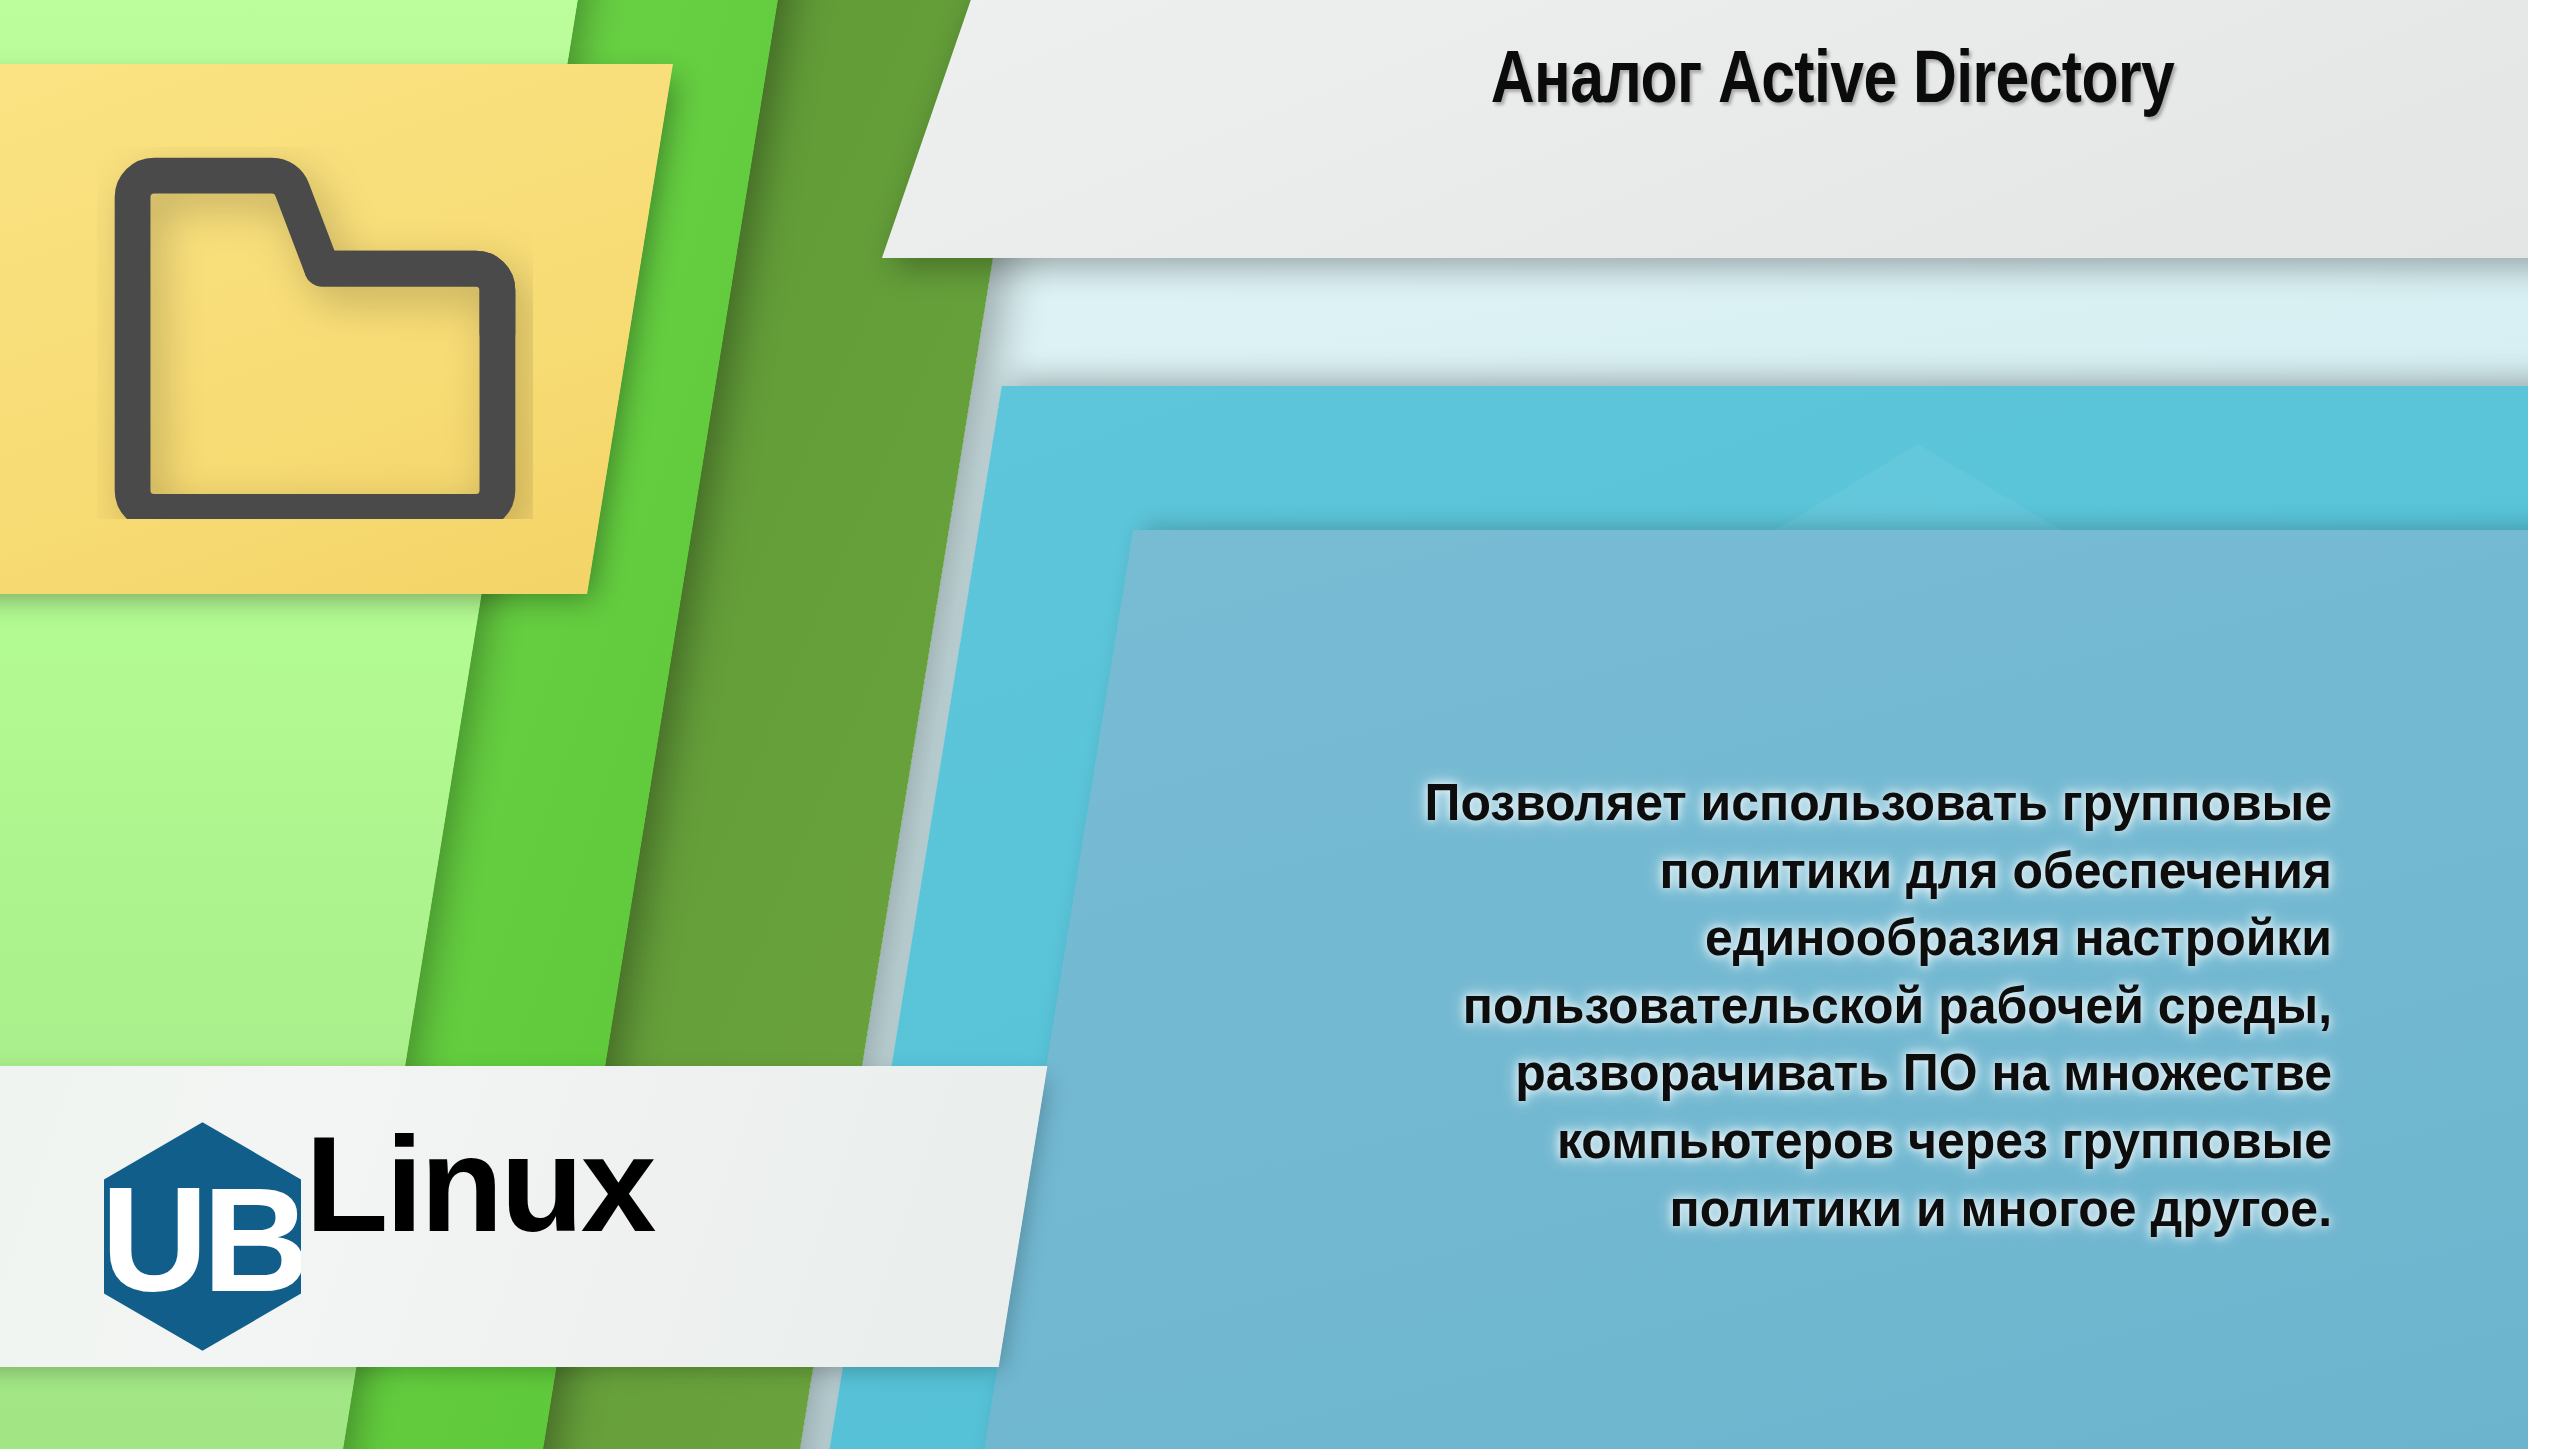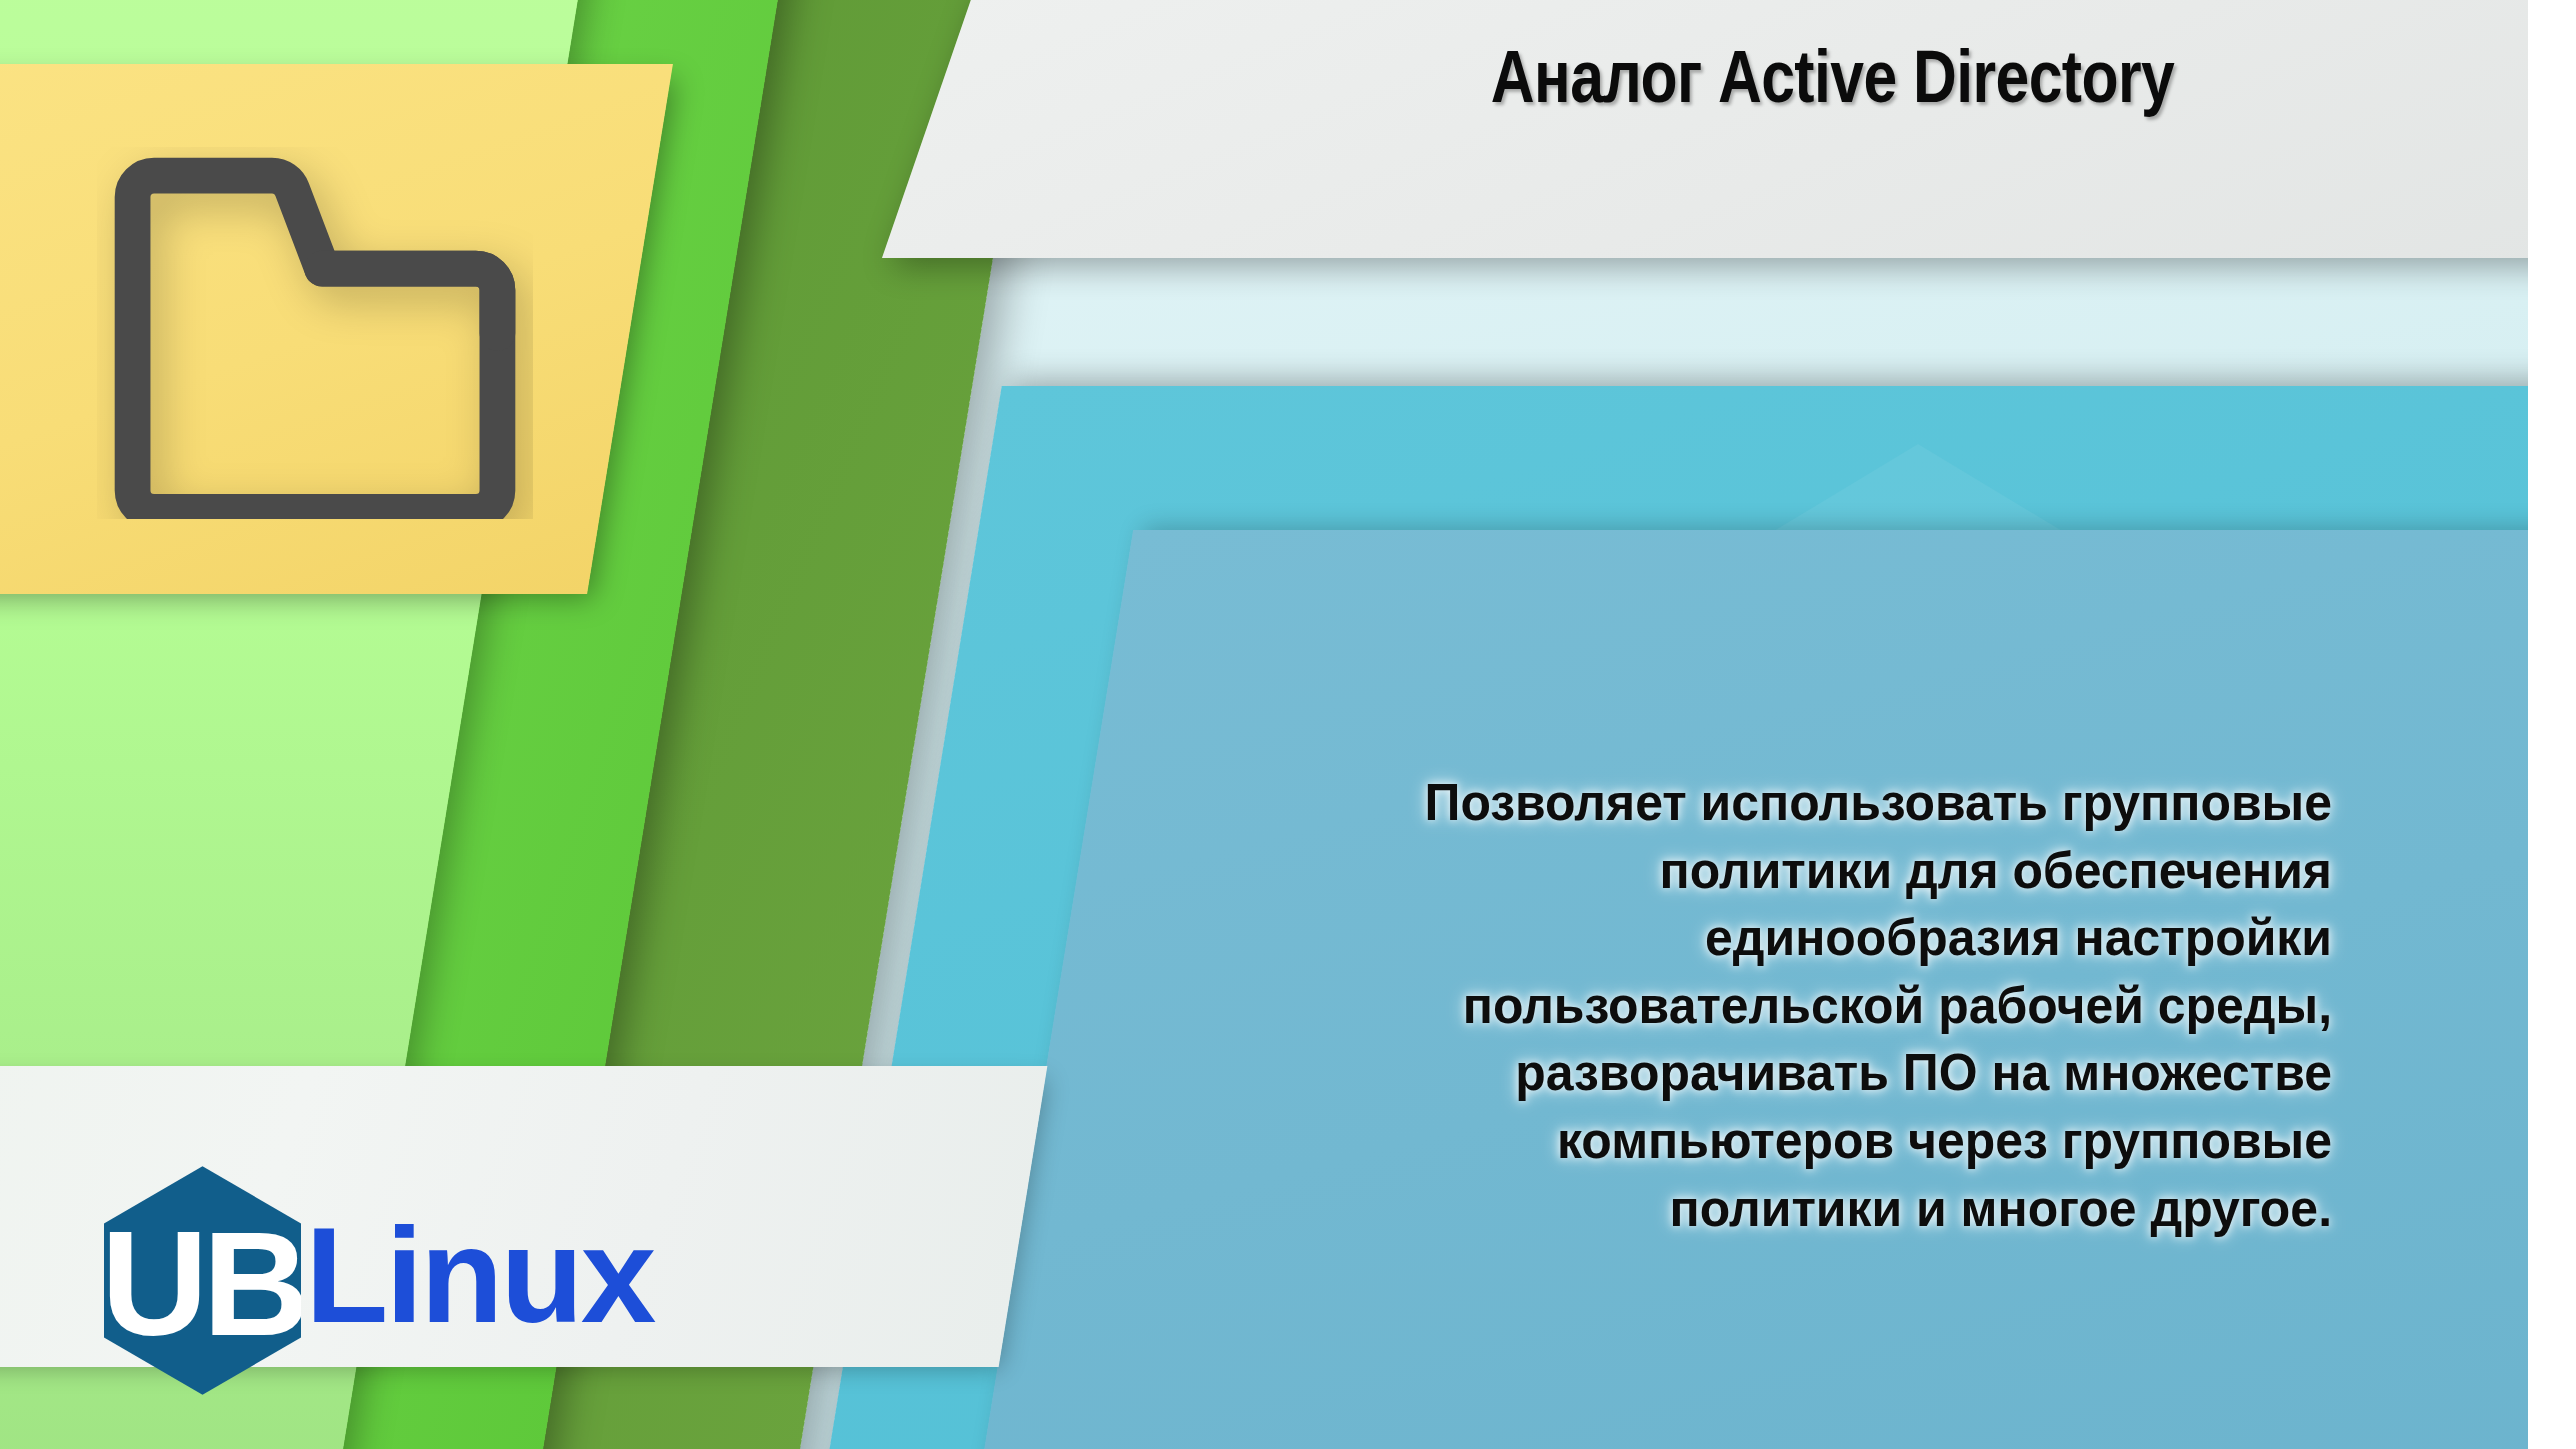--- a/index.html
+++ b/index.html
@@ -159,34 +159,33 @@
     top: 1066px;
     width: 1259px;
     height: 301px;
     background: linear-gradient(100deg, #eef3ee 0%, #f2f5f3 40%, #eef1f0 70%, #e9eeec 100%);
     transform: skewX(-9.2deg);
     box-shadow: 7.2px 7.2px 24px -5.7px rgba(0,0,0,0.28);
   }
   .logo-wrap {
     position: absolute;
     left: 104px;
-    top: 1166px;
+    top: 1122px;
     display: flex;
-    align-items: center;
     height: 229px;
   }
   .logo-hex {
     position: relative;
     width: 197px;
     height: 229px;
   }
   .logo-word {
     font-size: 136px;
     font-weight: bold;
-    color: #1d4ed8;
+    color: #000000;
     line-height: 1;
     margin-left: 4.3px;
     letter-spacing: -2.9px;
     position: relative;
     top: -5.7px;
   }
 </style>
 </head>
 <body>
 

